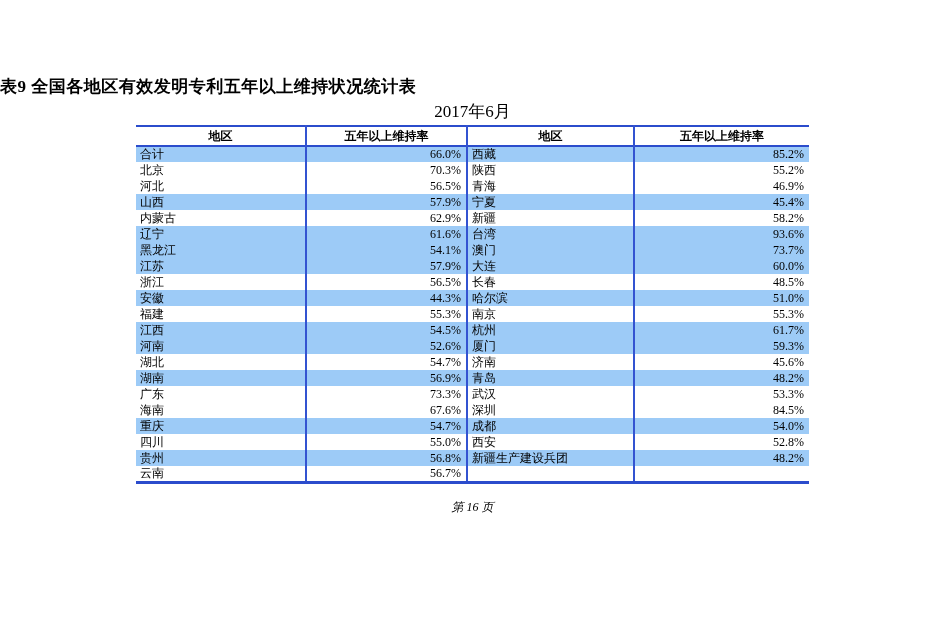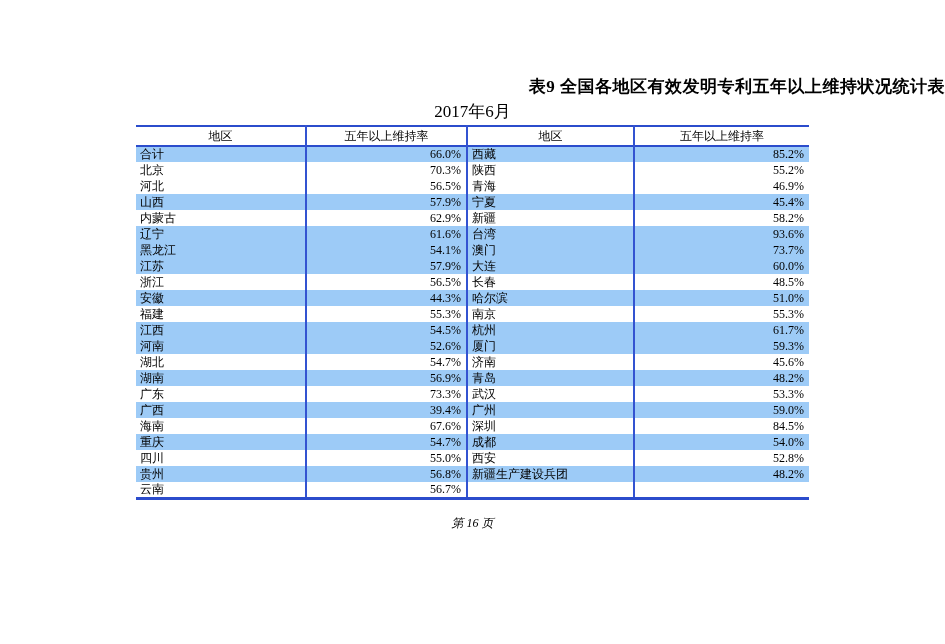--- a/index.html
+++ b/index.html
@@ -8,32 +8,32 @@
     --rule-blue:#2b4ccc;
   }
   *{box-sizing:border-box;}
   html,body{margin:0;padding:0;}
   body{
     width:945px;height:644px;background:#ffffff;overflow:hidden;
     font-family:"Liberation Serif","DejaVu Serif",serif;color:#000;
   }
   .page{width:945px;height:644px;position:relative;}
   .title{
-    padding-top:78px;text-align:right;
+    padding-top:78px;text-align:left;
     font-size:17px;font-weight:bold;letter-spacing:0.5px;line-height:18px;
   }
   .subtitle{margin-top:9px;text-align:center;font-size:17px;line-height:13px;}
   table{
     margin:7px auto 0 auto;border-collapse:collapse;table-layout:fixed;width:673px;
     border-top:2px solid var(--rule-blue);
     border-bottom:3px solid var(--rule-blue);
   }
   thead tr{border-bottom:2px solid var(--rule-blue);}
   th{
-    height:20px;font-size:12px;font-weight:normal;text-align:center;
+    height:20px;font-size:12px;font-weight:bold;text-align:center;
     padding:0;line-height:14px;background:#ffffff;
   }
   td{height:16px;font-size:12px;padding:0;line-height:15px;white-space:nowrap;overflow:hidden;}
   th:not(:last-child),td:not(:last-child){border-right:2px solid var(--border-blue);}
   td.region{text-align:left;padding-left:4px;}
   td.rate{text-align:right;padding-right:5px;}
   tbody tr.blue{background:var(--row-blue);}
   .footer{margin-top:17px;text-align:center;font-size:12px;line-height:12px;font-style:italic;}
 </style>
 </head>
@@ -150,26 +150,20 @@
           <td class="rate">56.9%</td>
           <td class="region">青岛</td>
           <td class="rate">48.2%</td>
         </tr>
         <tr>
           <td class="region">广东</td>
           <td class="rate">73.3%</td>
           <td class="region">武汉</td>
           <td class="rate">53.3%</td>
         </tr>
-        <tr class="blue">
-          <td class="region">广西</td>
-          <td class="rate">39.4%</td>
-          <td class="region">广州</td>
-          <td class="rate">59.0%</td>
-        </tr>
         <tr>
           <td class="region">海南</td>
           <td class="rate">67.6%</td>
           <td class="region">深圳</td>
           <td class="rate">84.5%</td>
         </tr>
         <tr class="blue">
           <td class="region">重庆</td>
           <td class="rate">54.7%</td>
           <td class="region">成都</td>

